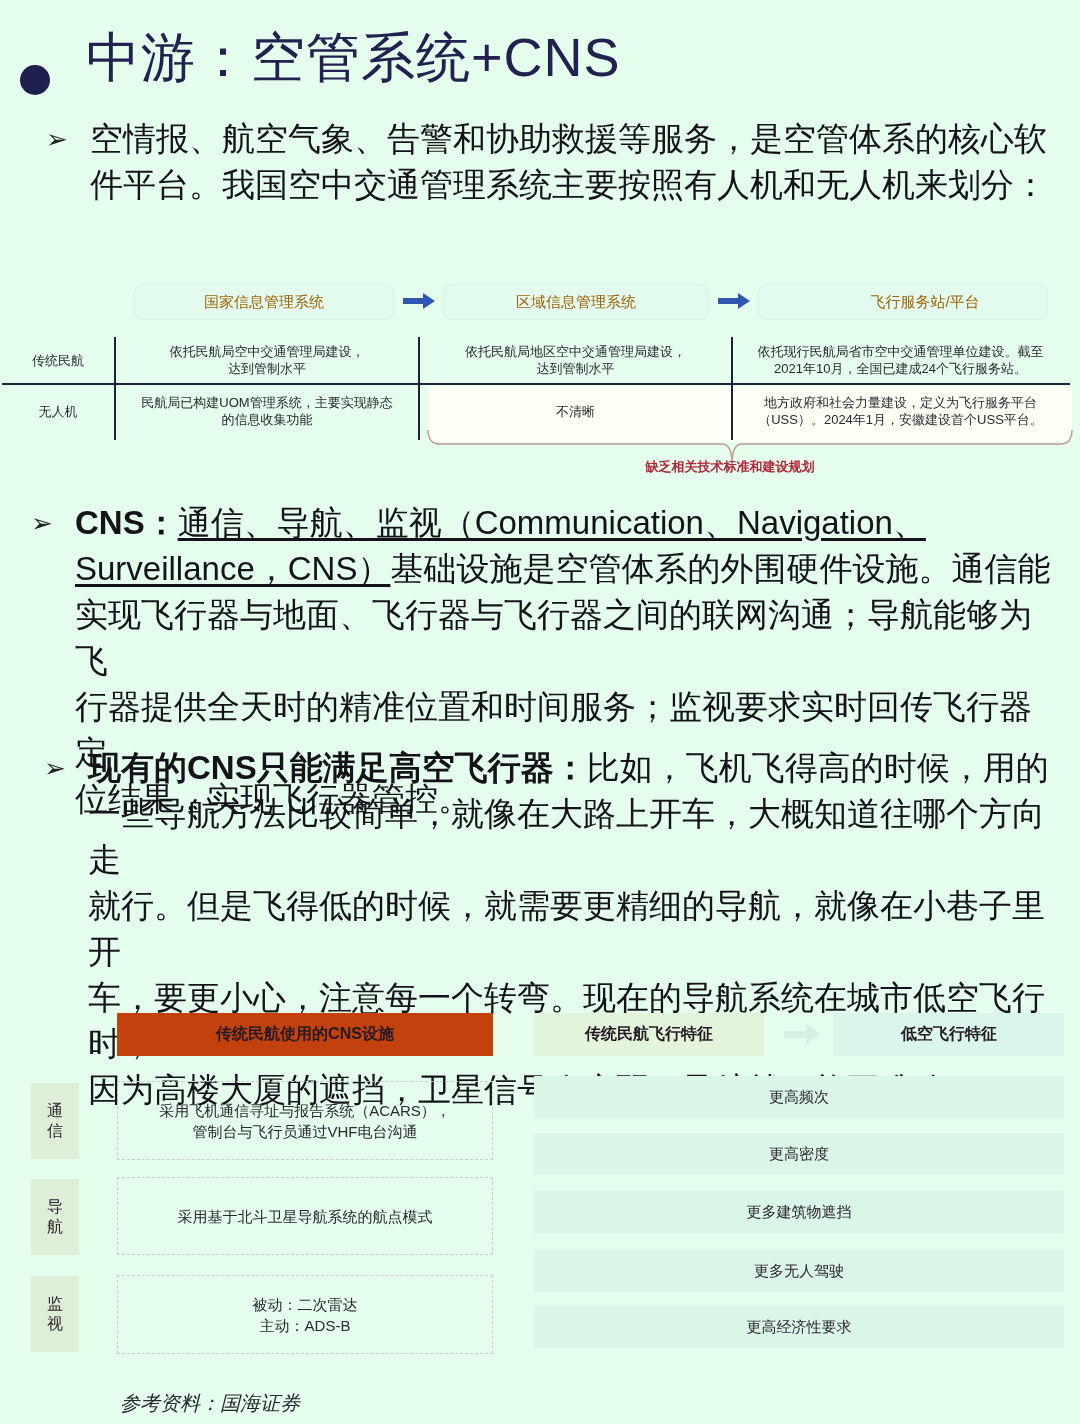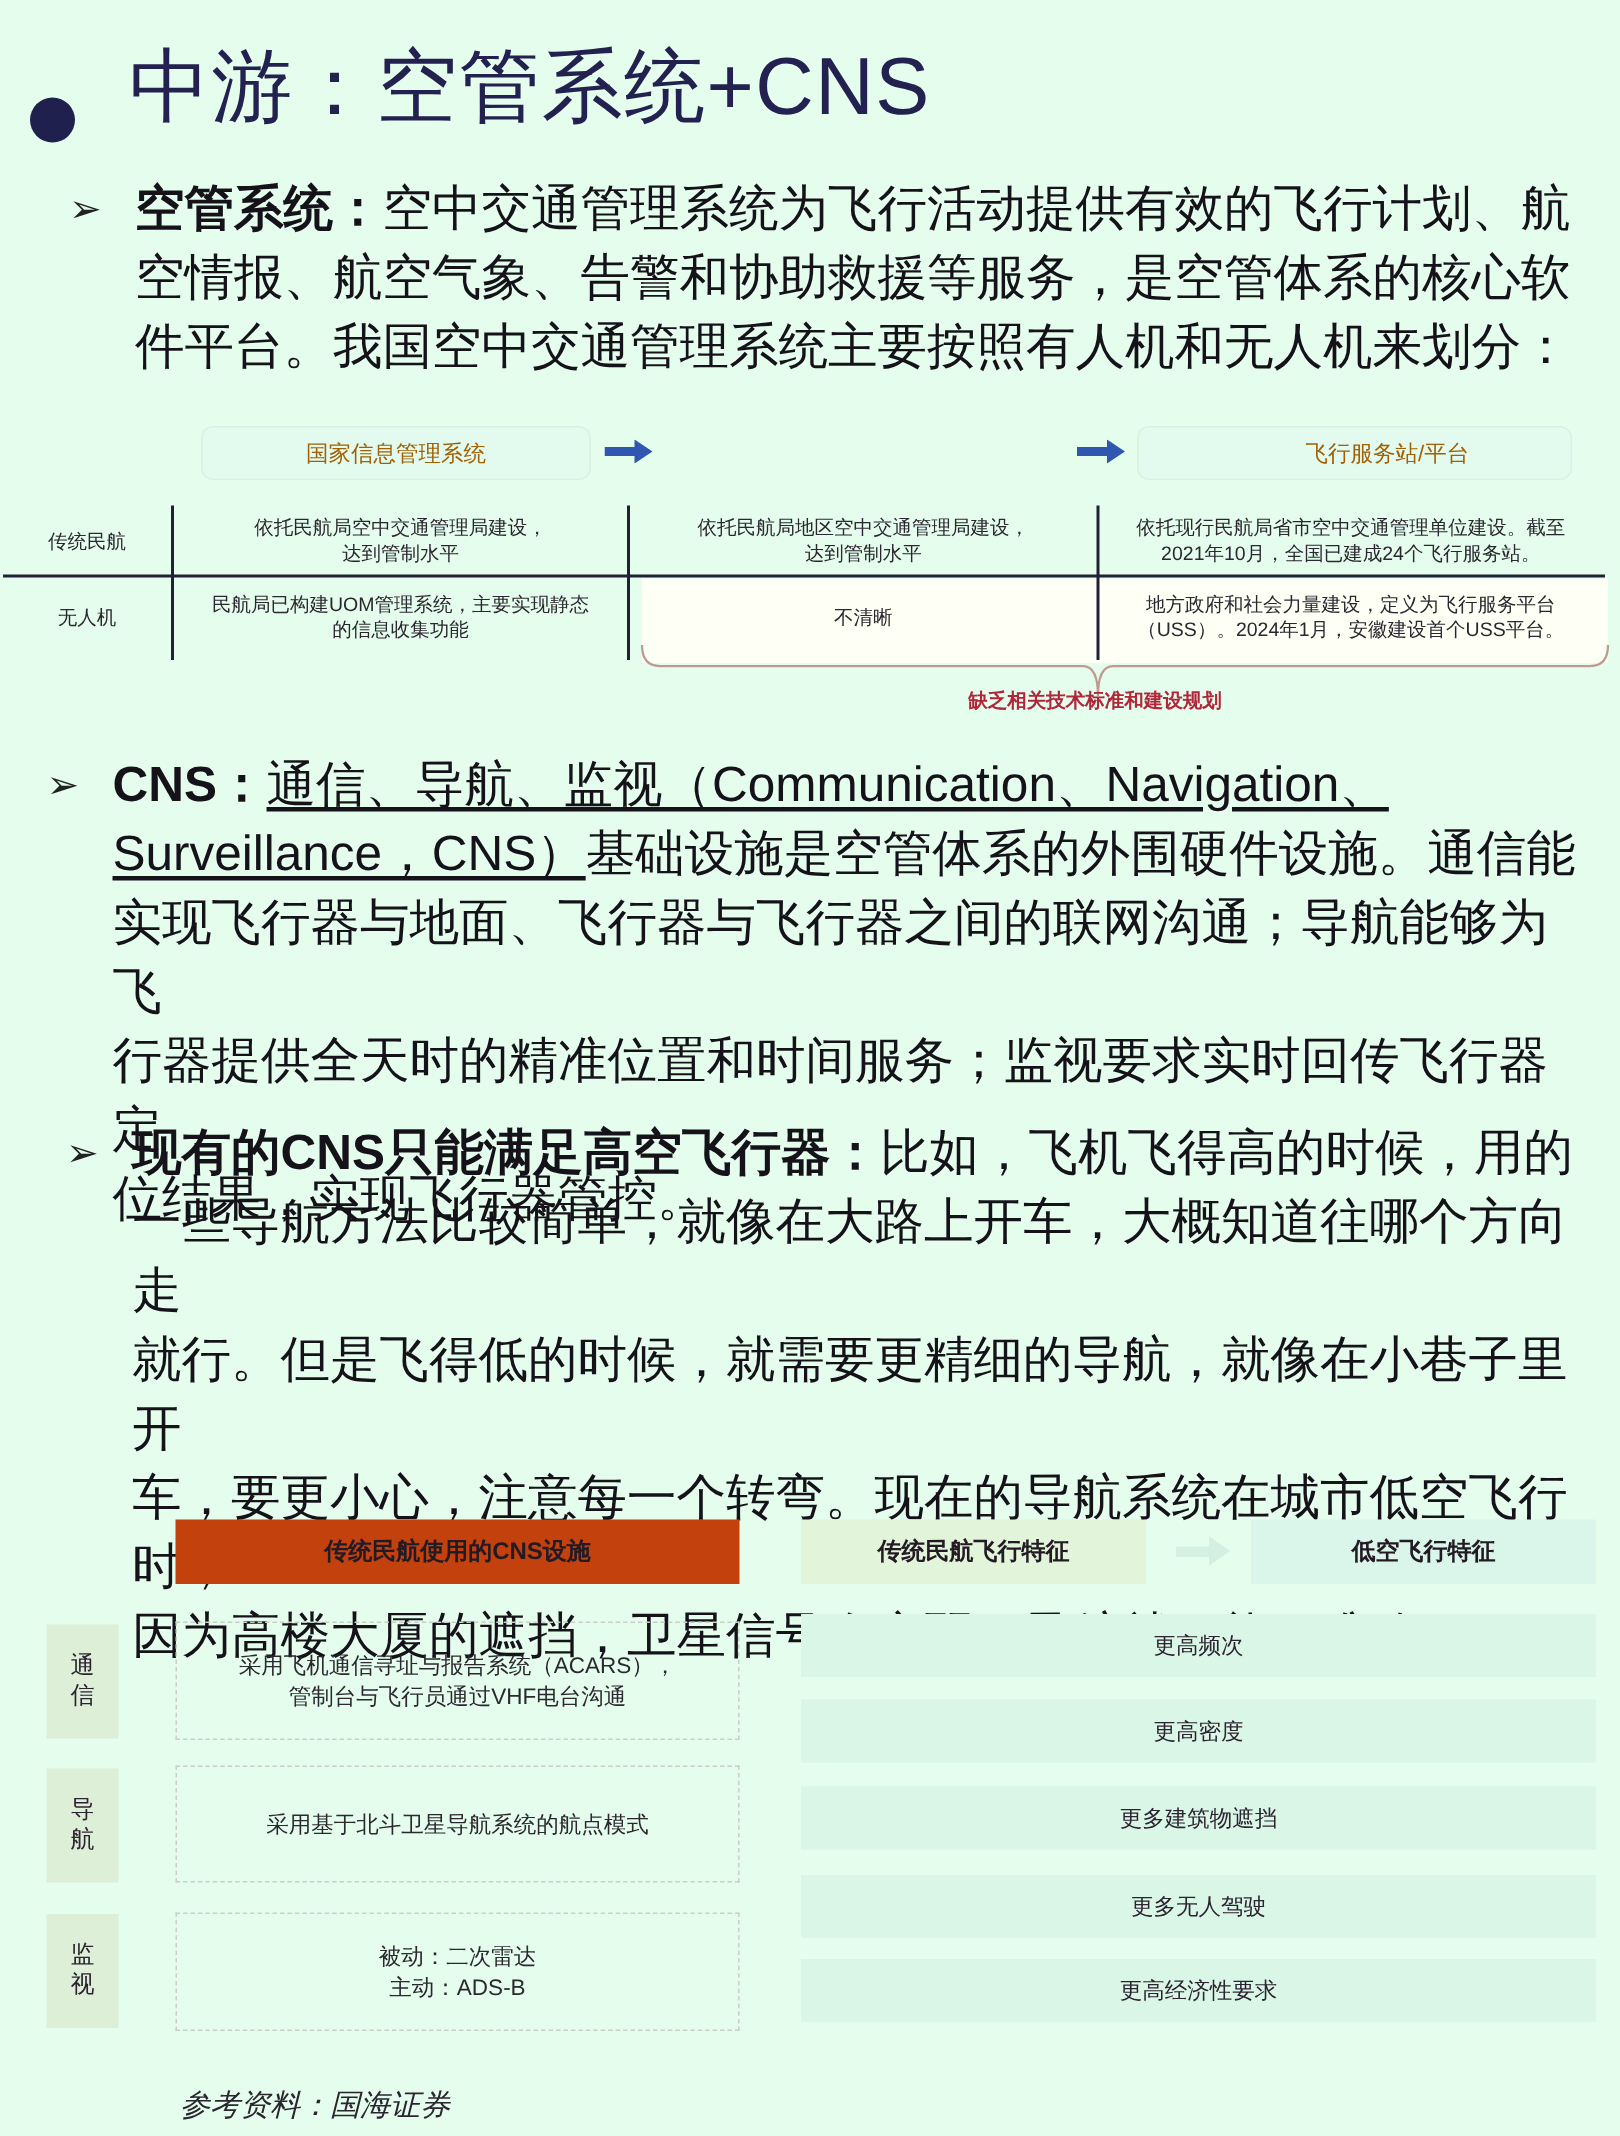--- a/index.html
+++ b/index.html
@@ -57,30 +57,30 @@
 
 <div class="page">
 
   <div class="title-row">
     <div class="title-dot"></div>
     <div class="title-text">中游：空管系统+CNS</div>
   </div>
 
   <div class="para" style="left:90px; top:116px; width:960px;">
     <span class="arrow">➢</span>
-    <div><b>空管系统：</b><span>空中交通管理系统为飞行活动提供有效的飞行计划、航</span></div>
     <div>空情报、航空气象、告警和协助救援等服务，是空管体系的核心软</div>
     <div>件平台。我国空中交通管理系统主要按照有人机和无人机来划分：</div>
   </div>
 
   <div class="sys-head" style="left:134px; width:260px;">国家信息管理系统</div>
   <svg class="blue-arrow" style="left:403px;" viewBox="0 0 32 16">
     <rect x="0" y="5" width="22" height="6" fill="#2f57b0"></rect>
       <polygon points="20,0 32,8 20,16" fill="#2f57b0"></polygon>
   </svg>
+  <div class="sys-head" style="left:443px; width:266px;">区域信息管理系统</div>
   <svg class="blue-arrow" style="left:718px;" viewBox="0 0 32 16">
     <rect x="0" y="5" width="22" height="6" fill="#2f57b0"></rect>
       <polygon points="20,0 32,8 20,16" fill="#2f57b0"></polygon>
   </svg>
   <div class="sys-head" style="left:758px; width:290px;padding-left:44px;">飞行服务站/平台</div>
 
   <div class="unclear-bg"></div>
 
   <div class="tbl-hline" style="left:2px; top:383px; width:1068px;"></div>
   <div class="tbl-vline" style="left:114px; top:337px; height:103px;"></div>

